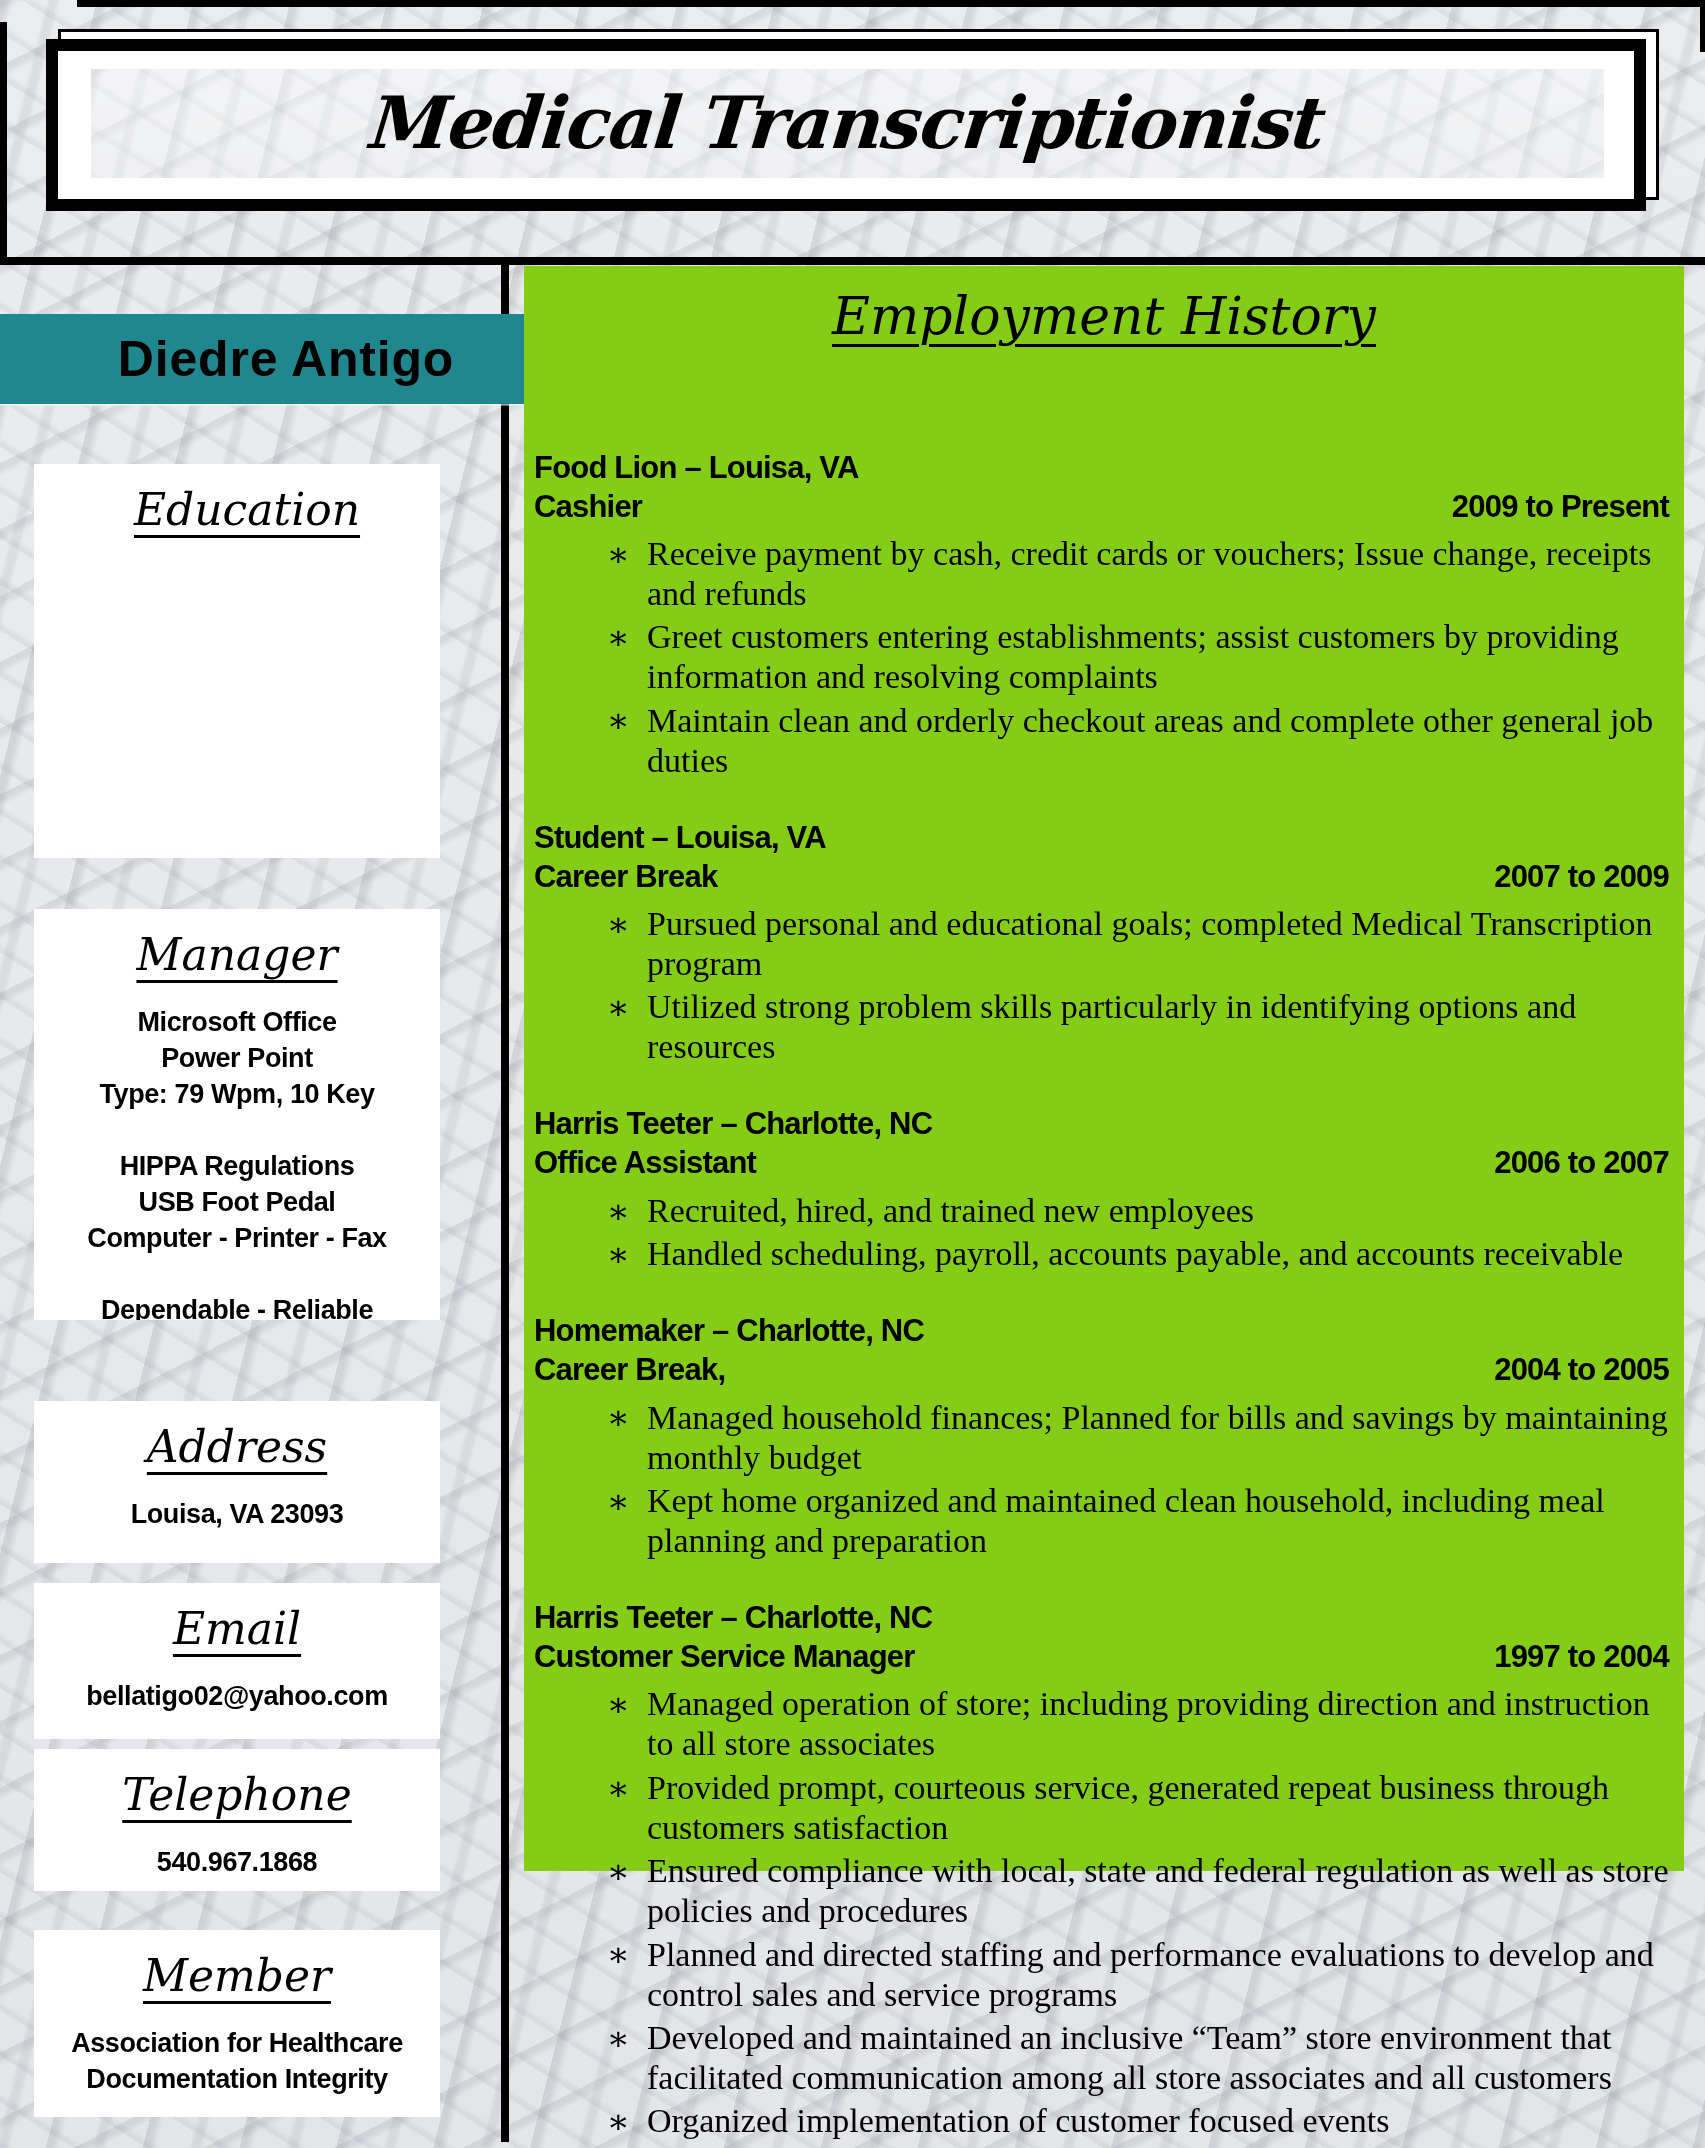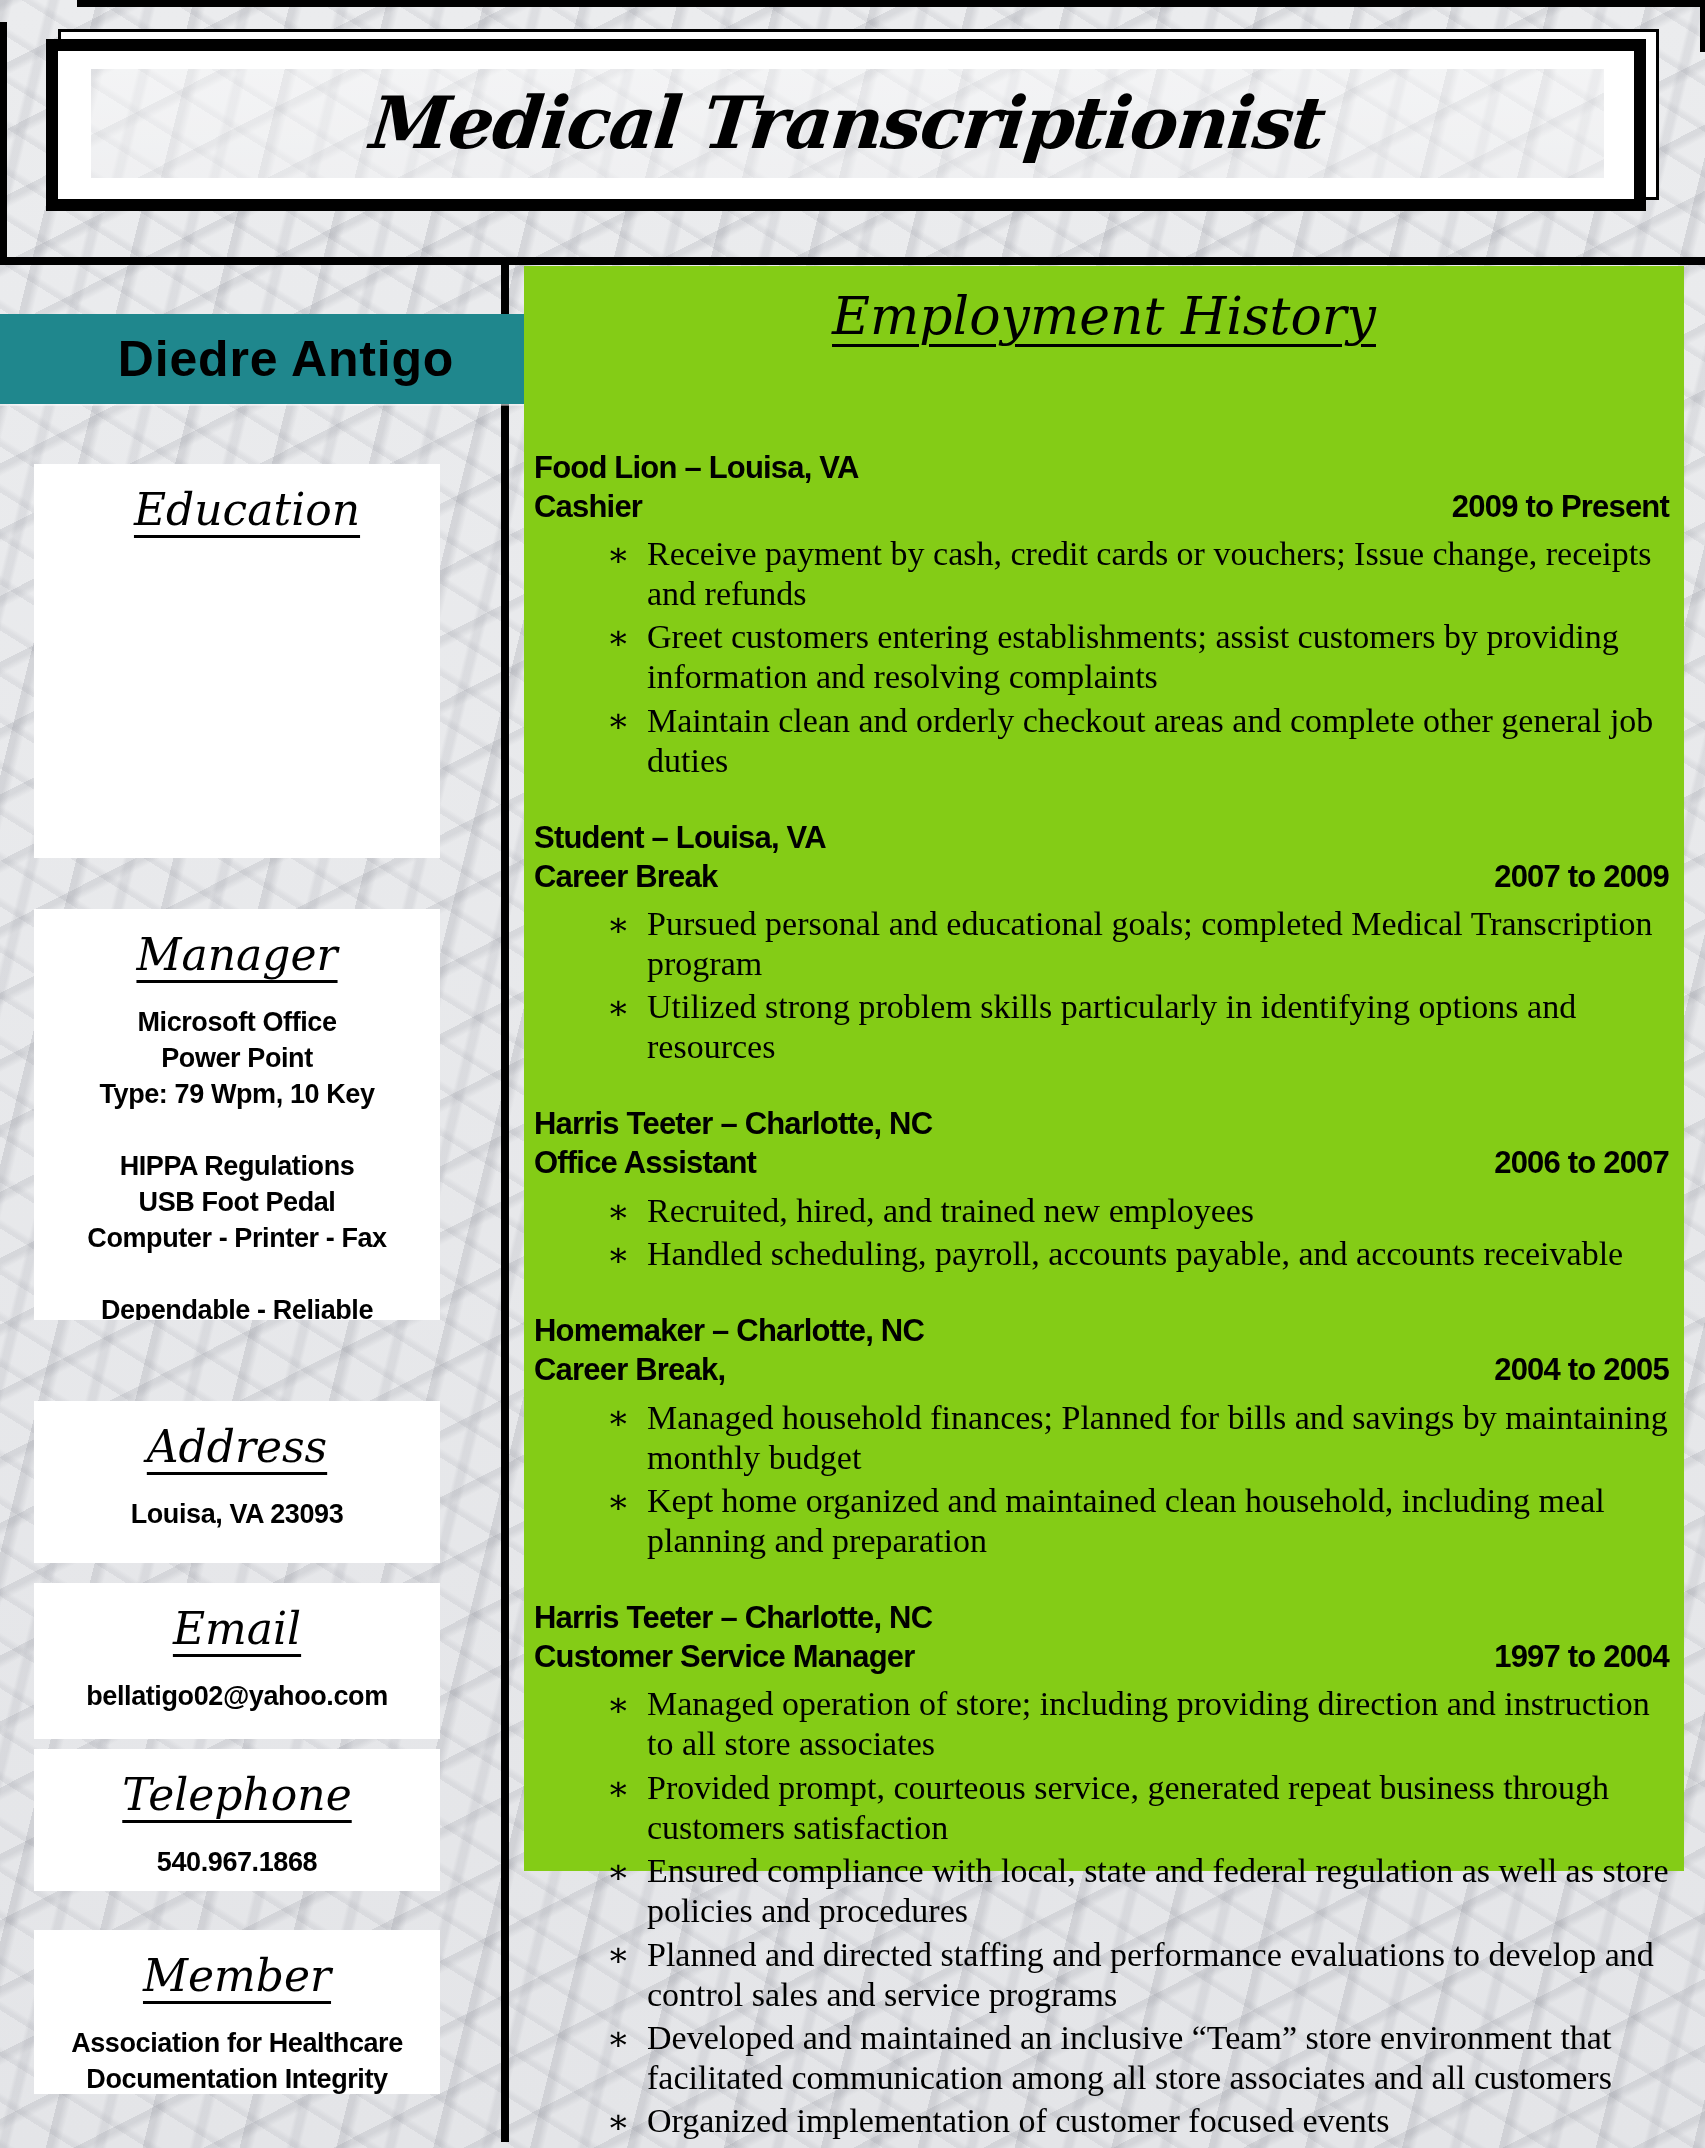--- a/index.html
+++ b/index.html
@@ -145,21 +145,21 @@
       </div>
   </section>
 
   <section class="card" style="top: 1749px; height: 142px;">
     <h2 class="script card-heading">Telephone</h2>
     <div class="card-lines">
         <div class="line">540.967.1868</div>
       </div>
   </section>
 
-  <section class="card" style="top: 1930px; height: 164px;">
+  <section class="card" style="top: 1930px; height: 187px;">
     <h2 class="script card-heading">Member</h2>
     <div class="card-lines">
         <div class="line">Association for Healthcare</div>
         <div class="line">Documentation Integrity</div>
       </div>
   </section>
 </aside>
 
 <main class="main-panel">
   <h1 class="main-heading">Employment History</h1>

